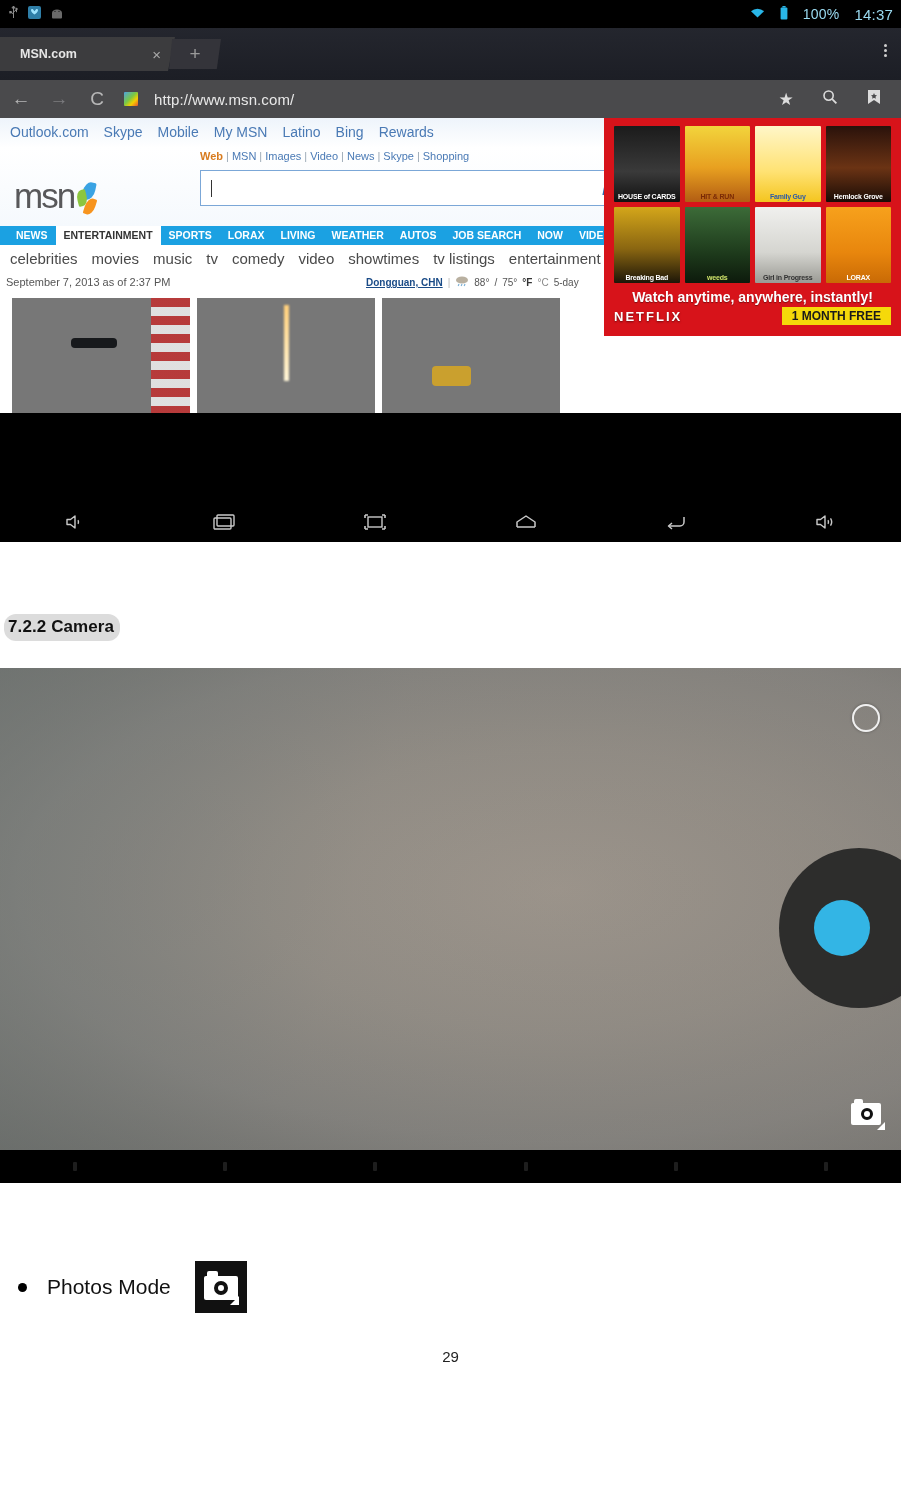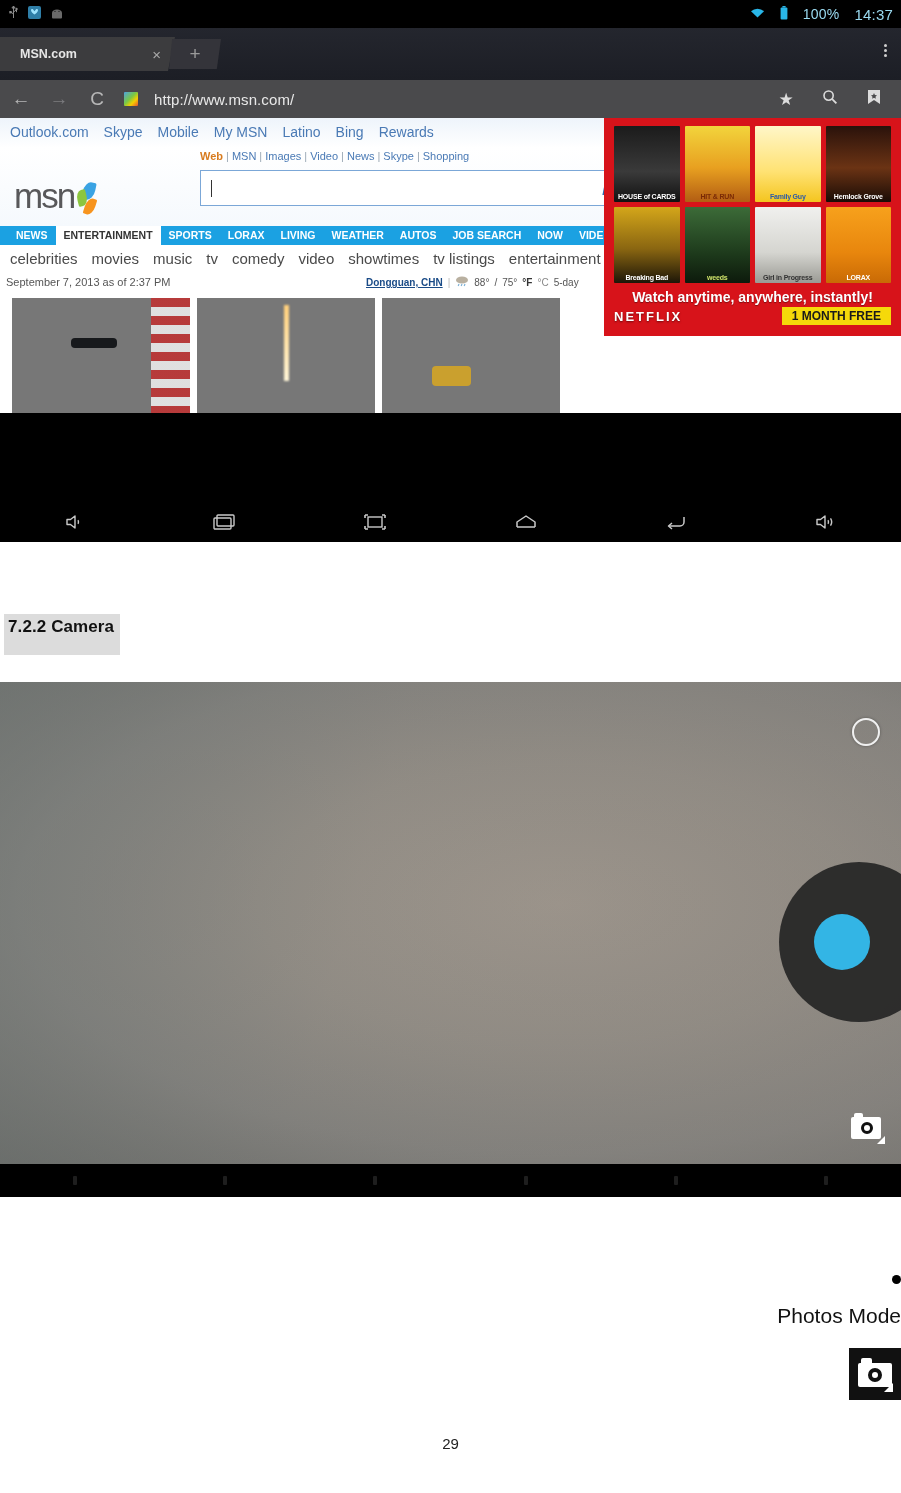--- a/index.html
+++ b/index.html
@@ -331,22 +331,23 @@
 
   
   .doc { padding: 0 0 0 0; }
   .doc-h {
     margin: 72px 0 0 4px;
     display: inline-block;
     background: #dcdcdc;
     font-size: 17px;
     font-weight: bold;
     color: #111;
-    padding: 3px 6px 18px 4px;
+    padding: 3px 6px 4px 4px;
     letter-spacing: .1px;
+    border-radius: 12px;
   }
 
   
   .camera-shot {
     position: relative;
     width: 901px;
     height: 515px;
     margin-top: 27px;
     background:#000;
     overflow: hidden;
@@ -400,24 +401,23 @@
   }
   .cam-softnav {
     position:absolute; left:0; bottom:0; width:901px; height:33px;
     background:#000; display:flex; align-items:center;
   }
   .cam-softnav .dot { flex:1; display:flex; justify-content:center; }
   .cam-softnav .dot i { width:4px; height:9px; background:#1e1e1e; display:block; border-radius:1px; }
 
   
   .bullet-row {
-    display:flex; align-items:flex-end;
+    display:flex; align-items:center;
     margin: 78px 0 0 18px;
     gap: 20px;
-    flex-direction: column;
   }
   .bullet-dot { width:9px;height:9px;border-radius:50%;background:#000; flex:0 0 auto; }
   .bullet-label { font-size: 21px; color:#111; }
   .bullet-icon {
     position: relative;
     width: 52px; height: 52px; background:#111;
     margin-left: 4px;
   }
   .bullet-icon .bi-body { position:absolute; left:9px; top:15px; width:34px; height:24px; background:#fff; border-radius:2px;}
   .bullet-icon .bi-bump { position:absolute; left:12px; top:10px; width:11px; height:6px; background:#fff; border-radius:2px 2px 0 0;}

